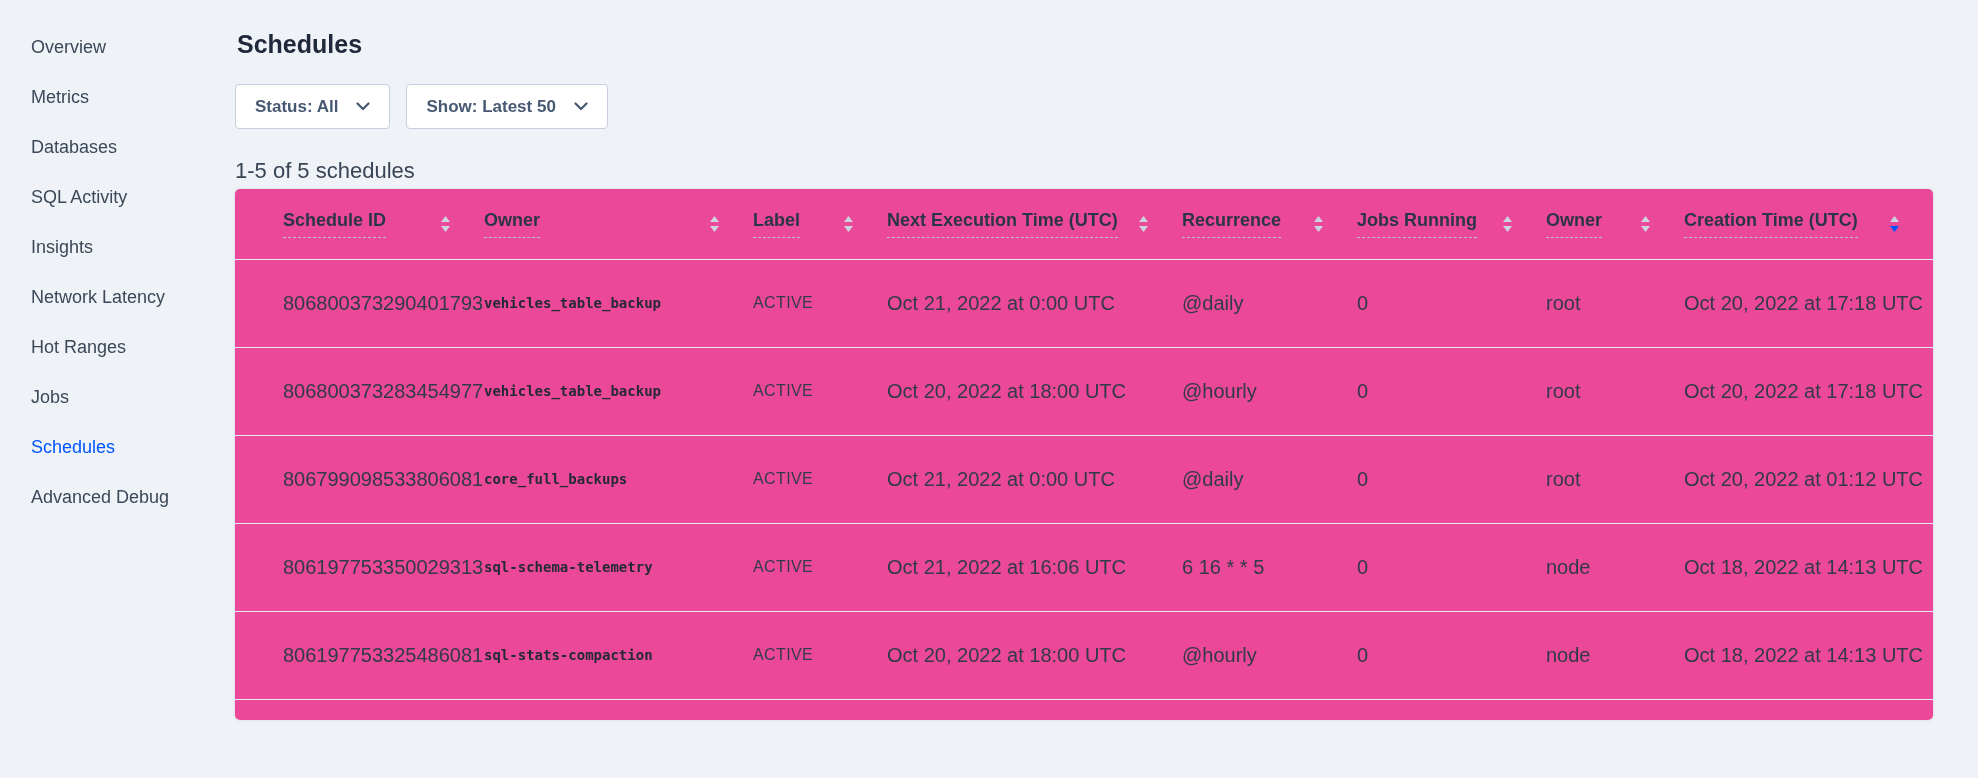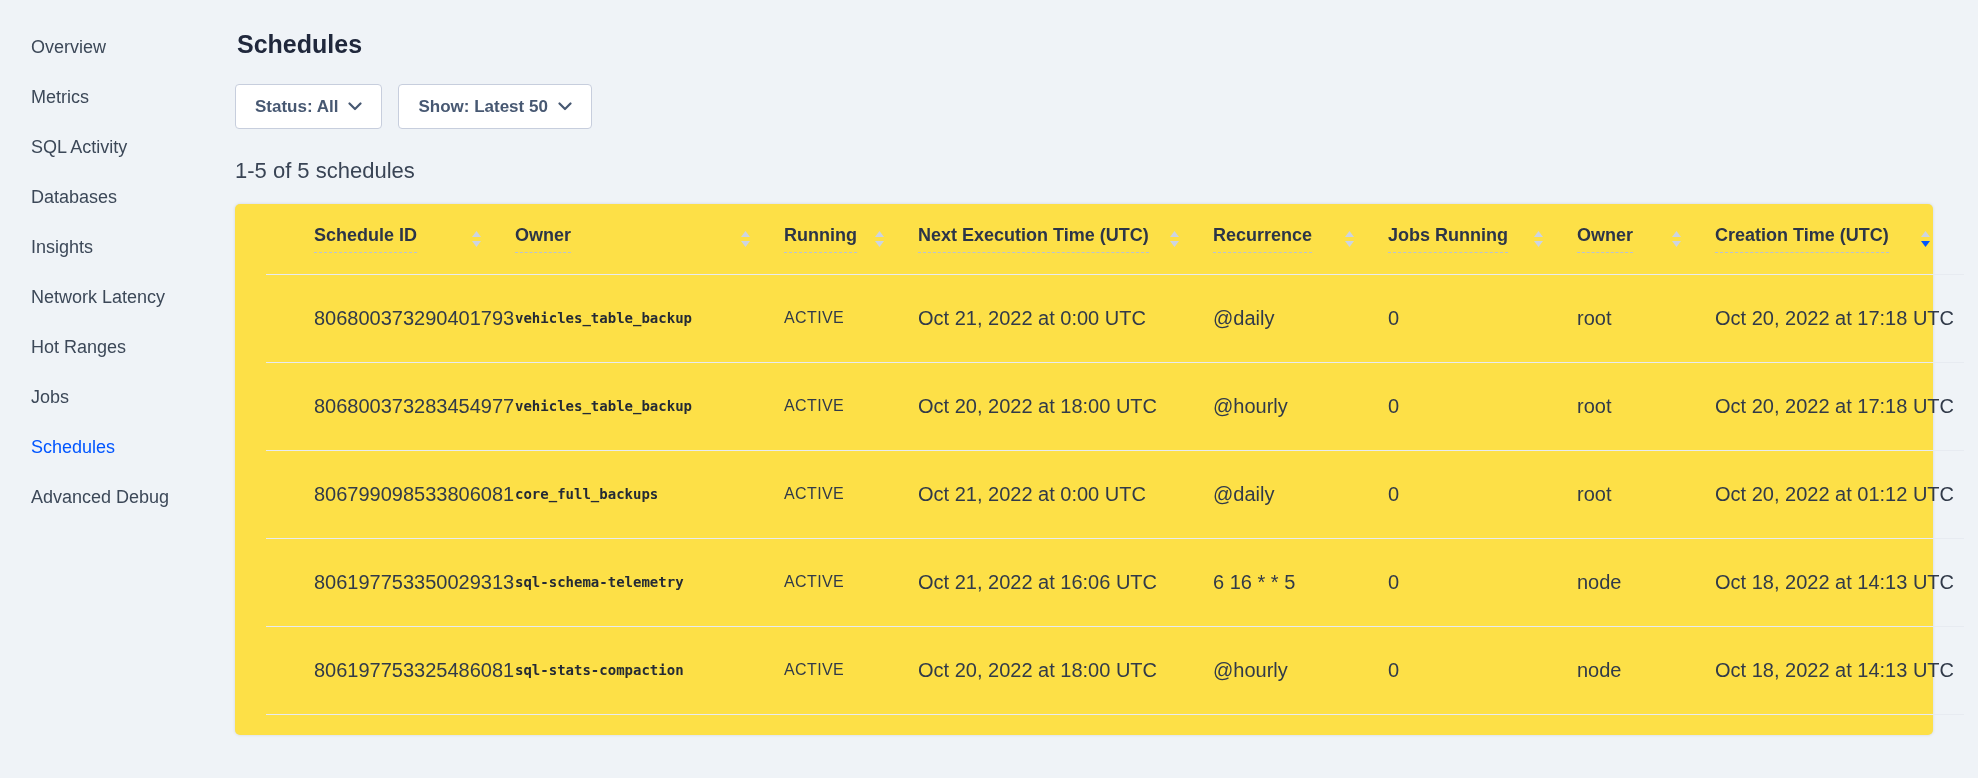--- a/index.html
+++ b/index.html
@@ -24,36 +24,35 @@
   .nav-item.active { color: #0055ff; }
 
   
   .main { flex: 1; padding-top: 30px; }
   h1.page-title {
     margin: 0 0 0 2px; font-size: 25px; line-height: 28px;
     font-weight: 700; color: #20283c;
   }
   .filters { margin-top: 26px; display: flex; gap: 16px; }
   .dropdown-btn {
-    height: 45px; display: inline-flex; align-items: center; gap: 10px;
+    height: 45px; display: inline-flex; align-items: center; gap: 18px;
     padding: 0 19px; background: #ffffff;
     border: 1px solid #c7cedd; border-radius: 4px;
     font-family: "Liberation Sans", sans-serif;
     font-size: 17px; font-weight: 700; color: #475872;
     cursor: pointer;
   }
   .results-count { margin-top: 32px; font-size: 22px; line-height: 20px; color: #394455; }
 
   
   .card {
-    margin-top: 23px; width: 1698px;
-    background: #fde047; border-radius: 5px;
+    margin-top: 8px; width: 1698px;
+    background: #ec4899; border-radius: 5px;
     box-shadow: 0 0 3px rgba(67, 90, 111, 0.18);
     padding-bottom: 20px;
-    padding-left: 31px;
   }
   table { width: 1698px; border-collapse: collapse; table-layout: fixed; }
   th, td { text-align: left; padding: 0; }
   thead th {
     height: 70px; vertical-align: middle;
     font-size: 18px; font-weight: 700; color: #2c3548;
     border-bottom: 1px solid #e7ebf1;
     cursor: pointer;
   }
   .th-inner { display: flex; align-items: center; justify-content: space-between; padding-right: 34px; }
@@ -86,25 +85,25 @@
     <ul id="sidebar-list">
   <li class="nav-item">
     <span class="nav-label">Overview</span>
   </li>
 
   <li class="nav-item">
     <span class="nav-label">Metrics</span>
   </li>
 
   <li class="nav-item">
+    <span class="nav-label">Databases</span>
+  </li>
+
+  <li class="nav-item">
     <span class="nav-label">SQL Activity</span>
-  </li>
-
-  <li class="nav-item">
-    <span class="nav-label">Databases</span>
   </li>
 
   <li class="nav-item">
     <span class="nav-label">Insights</span>
   </li>
 
   <li class="nav-item">
     <span class="nav-label">Network Latency</span>
   </li>
 
@@ -175,21 +174,21 @@
       <span class="th-label">Owner</span>
       <svg class="sort-icon" width="9" height="16" viewBox="0 0 9 16">
         <path class="tri-up" d="M4.5 0 L9 6 L0 6 Z"></path>
         <path class="tri-down" d="M0 10 L9 10 L4.5 16 Z"></path>
       </svg>
     </div>
   </th>
 
   <th>
     <div class="th-inner">
-      <span class="th-label">Running</span>
+      <span class="th-label">Label</span>
       <svg class="sort-icon" width="9" height="16" viewBox="0 0 9 16">
         <path class="tri-up" d="M4.5 0 L9 6 L0 6 Z"></path>
         <path class="tri-down" d="M0 10 L9 10 L4.5 16 Z"></path>
       </svg>
     </div>
   </th>
 
   <th>
     <div class="th-inner">
       <span class="th-label">Next Execution Time (UTC)</span>

